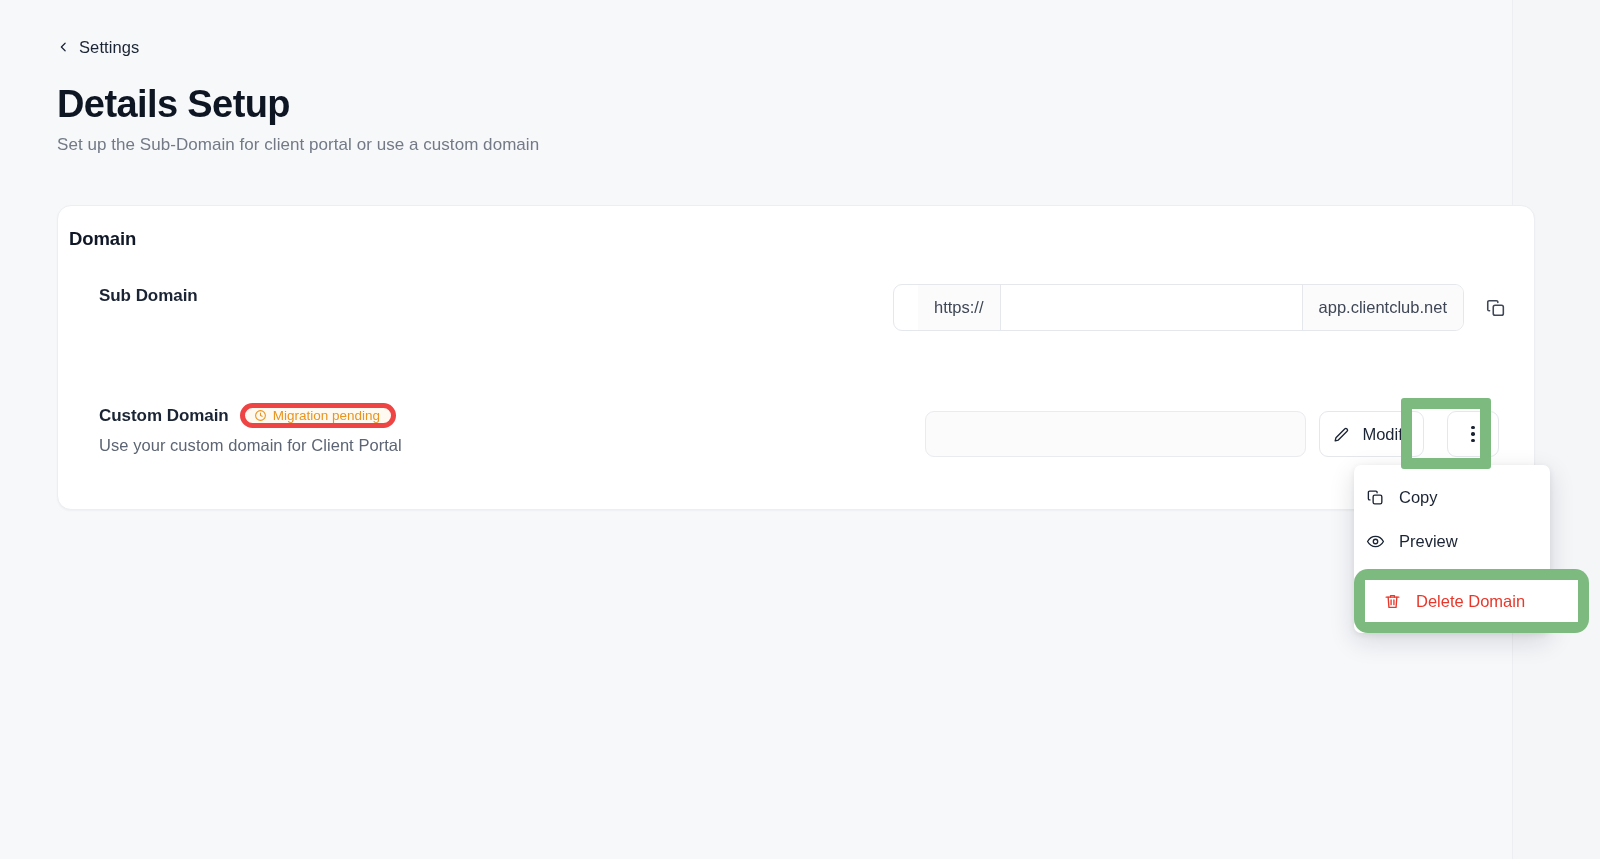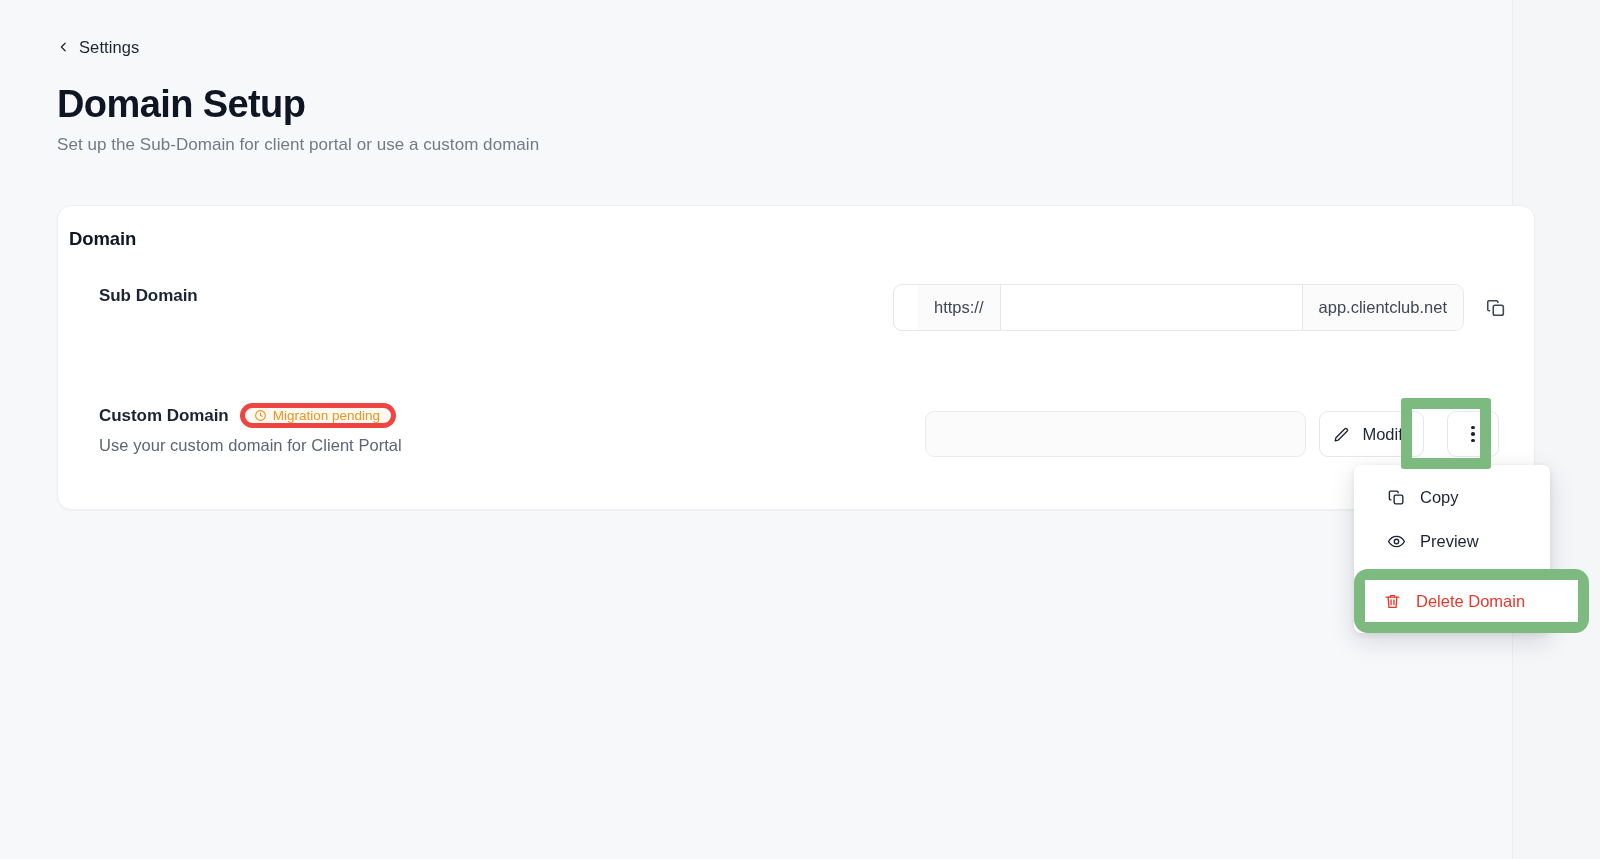--- a/index.html
+++ b/index.html
@@ -276,21 +276,21 @@
     border-radius: 7px;
     box-shadow: 0 8px 26px rgba(16,24,40,0.14), 0 2px 6px rgba(16,24,40,0.08);
     padding: 10px 0 0 0;
     z-index: 20;
   }
   .menu-item {
     display: flex;
     align-items: center;
     gap: 14px;
     height: 44px;
-    padding: 0 14px 0 33px;
+    padding: 0 14px 0 12px;
     font-size: 16.5px;
     color: #1b2434;
     cursor: pointer;
     white-space: nowrap;
   }
   .menu-item svg { width: 19px; height: 19px; display: block; flex: none; }
   .menu-item.danger { color: #e8382b; }
   .menu-item.danger svg { color: #e8382b; }
 
   .menu-hl {
@@ -327,21 +327,21 @@
 
   <div class="back-link">
     <span>
       <svg class="back-chevron" viewBox="0 0 24 24" fill="none" stroke="currentColor" stroke-width="2.2" stroke-linecap="round" stroke-linejoin="round">
         <polyline points="15 5 8 12 15 19"></polyline>
       </svg>
     </span>
     <span class="back-label">Settings</span>
   </div>
 
-  <h1 class="page-title">Domain Setup</h1>
+  <h1 class="page-title">Details Setup</h1>
   <div class="page-subtitle">Set up the Sub-Domain for client portal or use a custom domain</div>
 
   <div class="card">
     <div class="card-title">Domain</div>
 
     <div class="row row-subdomain">
       <div class="row-text">
         <div class="row-title-line">
           <span class="row-title">Sub Domain</span>
         </div>

